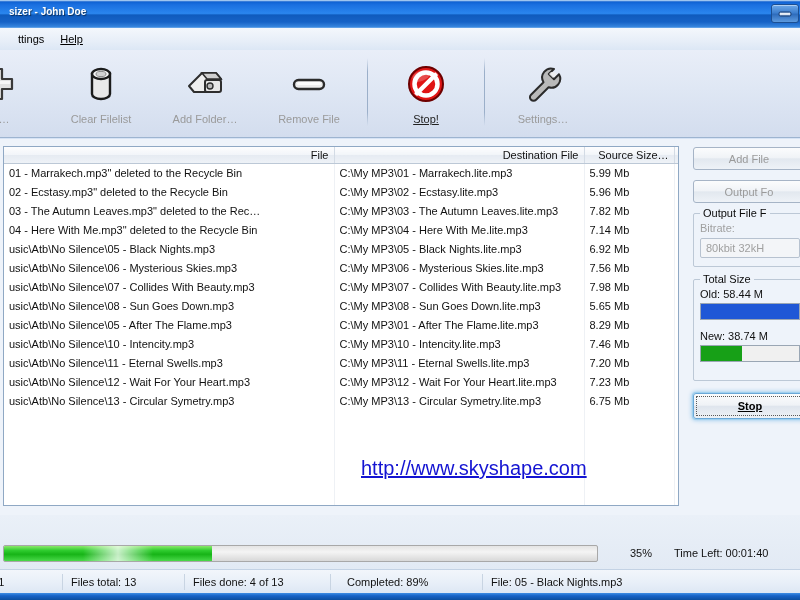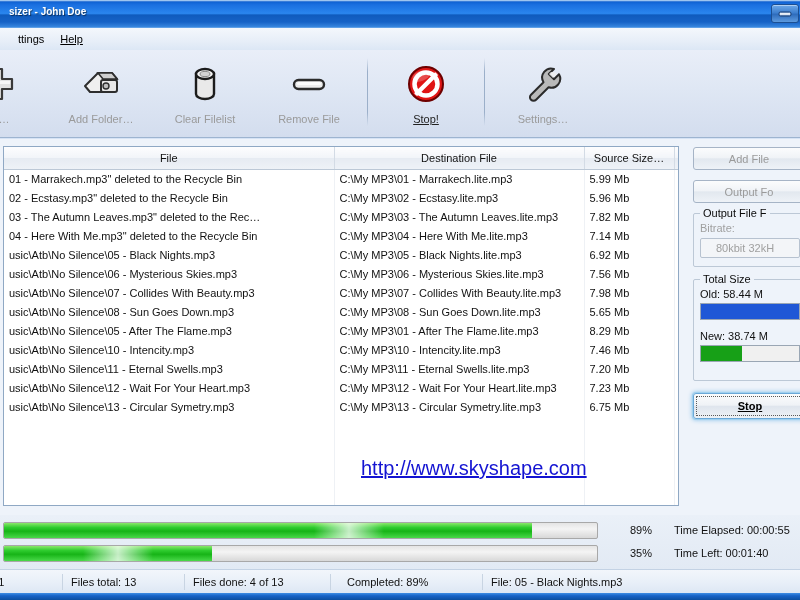--- a/index.html
+++ b/index.html
@@ -87,26 +87,26 @@
     border-left: 1px solid #8ab4e8;
     border-right: 1px solid #8ab4e8;
   }
   .listwrap {
     position: absolute; left: 62px; top: 7px; width: 676px; height: 360px;
     background: #ffffff; border: 1px solid #8fa8c4;
     overflow: hidden;
   }
   table.filelist { width: 100%; border-collapse: collapse; table-layout: fixed; }
   table.filelist th {
-    height: 22px;
+    height: 16px;
     background: linear-gradient(to bottom,#fdfdfe 0%,#f2f5f9 48%,#e6ebf2 52%,#eef2f7 100%);
     border-right: 1px solid #d3dbe5;
     border-bottom: 1px solid #bcc8d6;
     font-size: 11px; font-weight: normal; color: #111;
-    text-align: center; padding: 0 5px; white-space: nowrap; overflow: hidden;
+    text-align: right; padding: 0 5px; white-space: nowrap; overflow: hidden;
   }
   table.filelist td {
     height: 19px; font-size: 11px; color: #111;
     padding: 0 5px; white-space: nowrap; overflow: hidden;
     border-right: 1px solid #eef1f5;
   }
   table.filelist tr.filler td { height: 19px; border-right: 1px solid #eef1f5; }
   .col-src { width: 330px; }
   .col-dst { width: 250px; }
   .col-ssz { width: 90px; }
@@ -136,21 +136,21 @@
   }
   .gbox > .gtitle {
     position: absolute; top: -7px; left: 6px; background: #eef3fa;
     padding: 0 3px; font-size: 11px; color: #0b0b0b; white-space: nowrap;
   }
   .fieldlabel { font-size: 11px; color: #a0a0a0; margin-bottom: 4px; }
   .combo {
     width: 100px; height: 20px;
     background: #f3f5f8; border: 1px solid #b7c2d0; border-radius: 2px;
     font-size: 11px; color: #a0a0a0;
-    display: flex; align-items: center; padding-left: 15px;
+    display: flex; align-items: center; padding-left: 5px;
     white-space: nowrap; overflow: hidden;
   }
   .sizelabel { font-size: 11px; color: #111; margin-bottom: 3px; white-space: nowrap; }
   .sizebar {
     width: 100px; height: 17px; background: #f0f0f0;
     border: 1px solid #9aa6b4; margin-bottom: 10px; overflow: hidden;
   }
   .sizebar .fill { height: 100%; }
   .stopbtn {
     width: 114px; height: 26px; position: relative;
@@ -244,38 +244,38 @@
           <path d="M17 7 h10 v10 h10 v10 h-10 v10 h-10 v-10 h-10 v-10 h10 z" fill="#e4e4e4" stroke="#3a3a3a" stroke-width="2.2" stroke-linejoin="round"></path>
           <path d="M19 9 h6 v10 h10 v3 h-10 v-3 z" fill="#fafafa" opacity="0.9"></path>
         </svg>
       </div>
       <div class="tblabel">les…</div>
     </div>
 
     <div class="tbbtn disabled">
       <div class="ic">
         <svg width="44" height="44" viewBox="0 0 44 44">
+          <path d="M13 12 v20 a9 5 0 0 0 18 0 v-20 z" fill="#e9e9e9" stroke="#1c1c1c" stroke-width="2.4"></path>
+          <ellipse cx="22" cy="12" rx="9" ry="5" fill="#f7f7f7" stroke="#1c1c1c" stroke-width="2.4"></ellipse>
+          <ellipse cx="22" cy="12" rx="5" ry="2.6" fill="#d3d3d3" stroke="#8a8a8a" stroke-width="1"></ellipse>
+        </svg>
+      </div>
+      <div class="tblabel">Clear Filelist</div>
+    </div>
+
+    <div class="tbbtn disabled">
+      <div class="ic">
+        <svg width="44" height="44" viewBox="0 0 44 44">
           <path d="M6 24 L19 11 L33 11 L38 17 L25 30 L11 30 z" fill="#efefef" stroke="#2e2e2e" stroke-width="2" stroke-linejoin="round"></path>
           <path d="M19 11 L33 11 L38 17 L24 17 z" fill="#cfcfcf" stroke="#2e2e2e" stroke-width="1.6"></path>
           <rect x="22" y="18" width="16" height="12" rx="2" fill="#e8e8e8" stroke="#2e2e2e" stroke-width="2"></rect>
           <circle cx="27" cy="24" r="3" fill="#bdbdbd" stroke="#2e2e2e" stroke-width="1.4"></circle>
         </svg>
       </div>
       <div class="tblabel">Add Folder…</div>
-    </div>
-
-    <div class="tbbtn disabled">
-      <div class="ic">
-        <svg width="44" height="44" viewBox="0 0 44 44">
-          <path d="M13 12 v20 a9 5 0 0 0 18 0 v-20 z" fill="#e9e9e9" stroke="#1c1c1c" stroke-width="2.4"></path>
-          <ellipse cx="22" cy="12" rx="9" ry="5" fill="#f7f7f7" stroke="#1c1c1c" stroke-width="2.4"></ellipse>
-          <ellipse cx="22" cy="12" rx="5" ry="2.6" fill="#d3d3d3" stroke="#8a8a8a" stroke-width="1"></ellipse>
-        </svg>
-      </div>
-      <div class="tblabel">Clear Filelist</div>
     </div>
 
     <div class="tbbtn disabled">
       <div class="ic">
         <svg width="44" height="44" viewBox="0 0 44 44">
           <rect x="7" y="18" width="30" height="9" rx="4.5" fill="#ececec" stroke="#2b2b2b" stroke-width="2.4"></rect>
           <rect x="10" y="20" width="24" height="3" rx="1.5" fill="#fbfbfb"></rect>
         </svg>
       </div>
       <div class="tblabel">Remove File</div>
@@ -474,27 +474,20 @@
       </div>
 
       <div class="stopbtn">
         <span class="focusring"></span>
         <u>Stop</u>
       </div>
     </div>
   </div>
 
   <div class="progarea">
-    <div class="progrow" style="top:6px;left:62px">
-      <div class="pbar">
-        <div class="pfill" id="overall-fill" style="width: 89%;"></div>
-      </div>
-      <div class="ppct">89%</div>
-      <div class="ptime">Time Elapsed: 00:00:55</div>
-    </div>
     <div class="progrow" style="top:29px;left:62px">
       <div class="pbar">
         <div class="pfill" id="current-fill" style="width: 35%;"></div>
       </div>
       <div class="ppct">35%</div>
       <div class="ptime">Time Left: 00:01:40</div>
     </div>
   </div>
 
   <div class="statusbar" id="statusbar">

